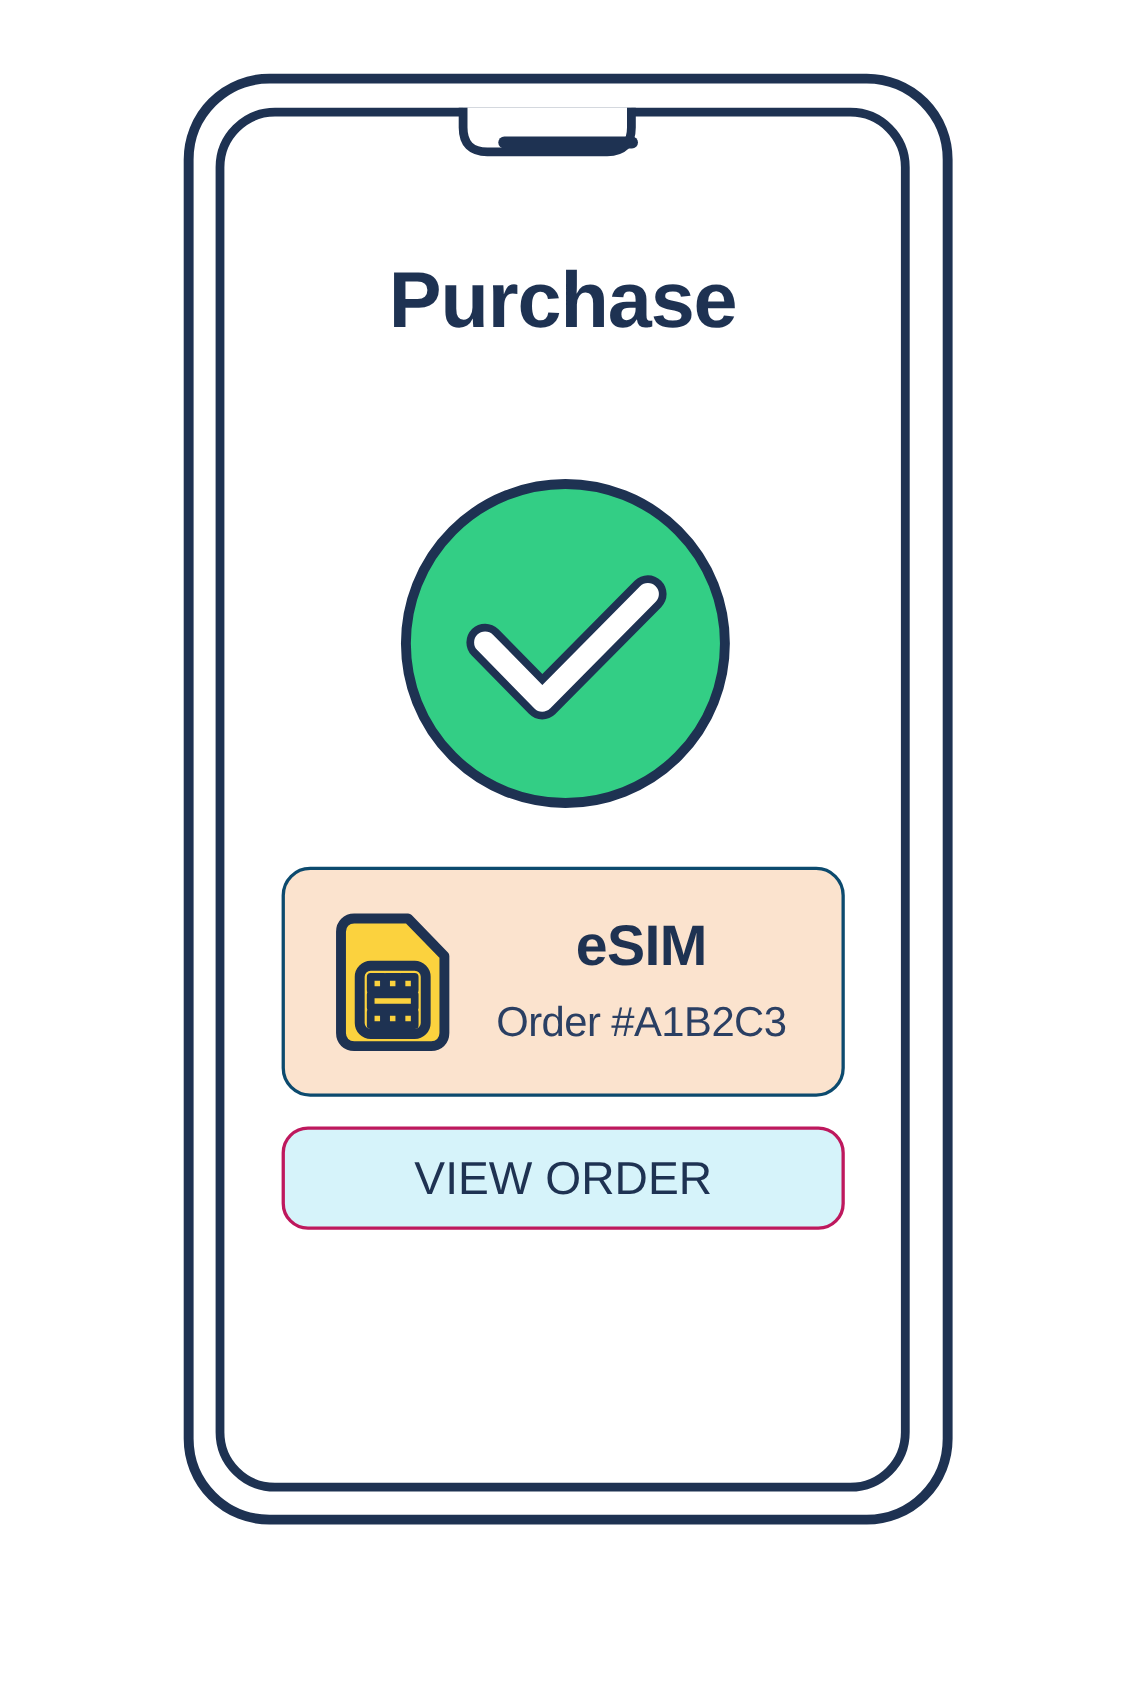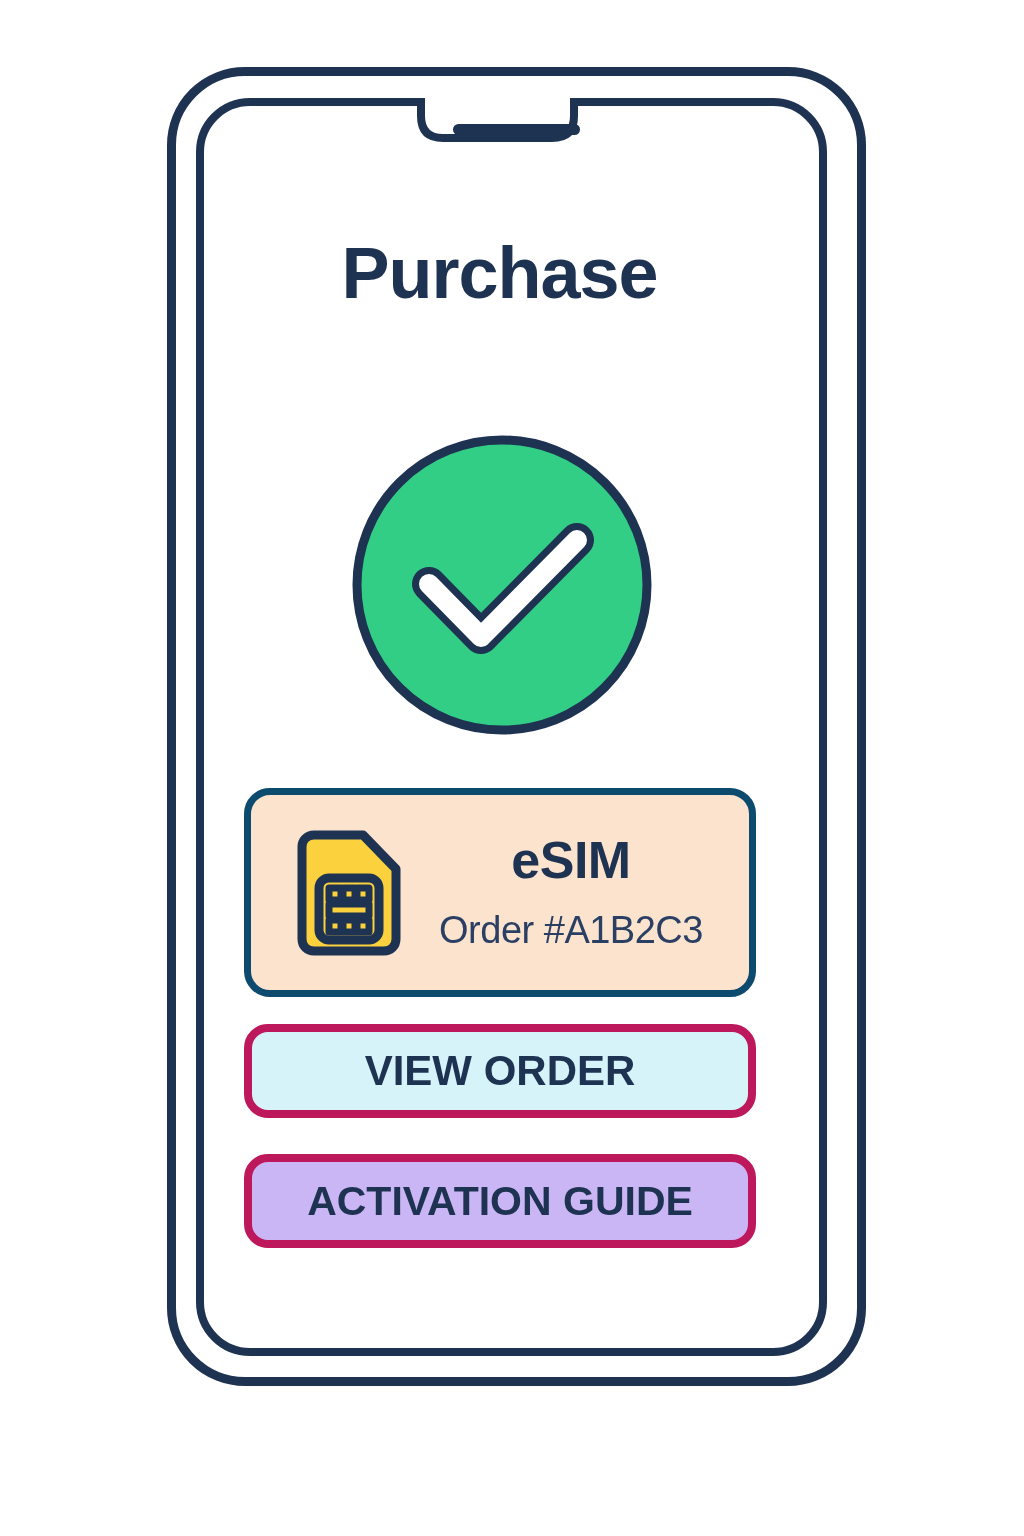--- a/index.html
+++ b/index.html
@@ -67,21 +67,21 @@
     top: 124px;
     width: 127px;
     height: 11px;
     background: #1e3252;
     border-radius: 6px;
   }
 
   
   .screen-content {
     position: absolute;
-    left: 184px;
+    left: 196px;
     top: 98px;
     width: 704px;
     height: 1258px;
     box-sizing: border-box;
   }
 
   .title {
     position: absolute;
     left: 0;
     top: 135px;
@@ -107,21 +107,21 @@
 
   
   .esim-card {
     position: absolute;
     left: 60px;
     top: 690px;
     width: 512px;
     height: 209px;
     box-sizing: border-box;
     background: #fbe3ce;
-    border: 7px solid #0c4a6e;
+    border: 3px solid #0c4a6e;
     border-radius: 26px;
     display: flex;
     align-items: center;
     padding-left: 42px;
   }
   .sim-icon {
     width: 112px;
     height: 134px;
     flex: 0 0 auto;
   }
@@ -148,28 +148,28 @@
     letter-spacing: -0.5px;
   }
 
   
   .action-btn {
     position: absolute;
     left: 60px;
     width: 512px;
     height: 94px;
     box-sizing: border-box;
-    border: 8px solid #be185d;
+    border: 3px solid #be185d;
     border-radius: 24px;
     display: flex;
     align-items: center;
     justify-content: center;
     color: #1e3252;
     font-size: 42px;
-    font-weight: bold;
+    font-weight: normal;
     letter-spacing: 0px;
     cursor: pointer;
     user-select: none;
   }
   .btn-view-order {
     top: 926px;
     background: #d6f3fa;
   }
   .btn-activation-guide {
     top: 1056px;
@@ -231,18 +231,15 @@
         <div class="esim-title">eSIM</div>
         <div class="esim-order">Order #A1B2C3</div>
       </div>
 
     </div>
 
     <div class="action-btn btn-view-order">
       <span>VIEW ORDER</span>
     </div>
 
-    <div class="action-btn btn-activation-guide">
-      <span>ACTIVATION GUIDE</span>
-    </div>
 
   </div>
 </div>
 
 </body></html>

